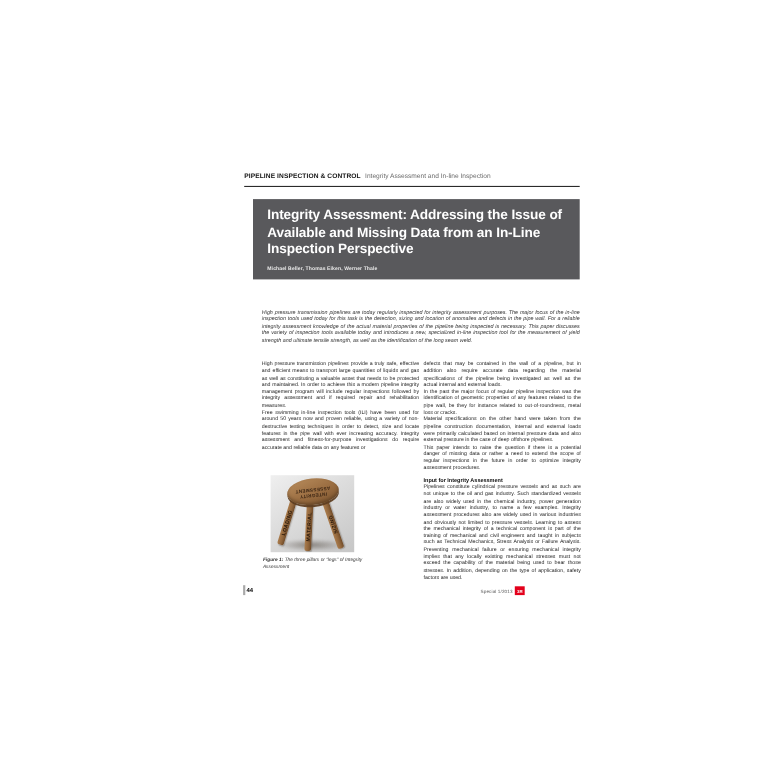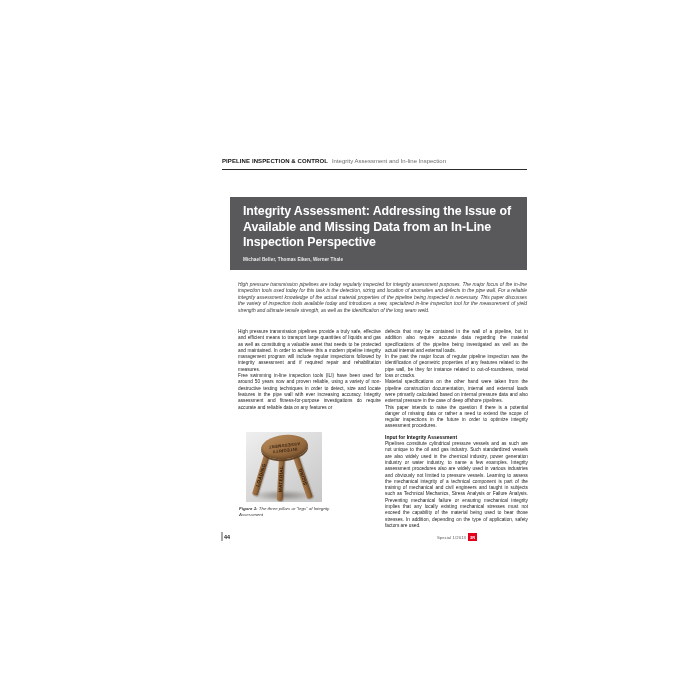--- a/index.html
+++ b/index.html
@@ -7,21 +7,21 @@
     position:relative;width:700px;height:700px;background:#ffffff;overflow:hidden;
     font-family:"Liberation Sans",sans-serif;
   }
   
   .kicker{position:absolute;left:222px;top:158px;width:306px;font-size:6px;line-height:7px;white-space:nowrap;}
   .kicker-section{font-weight:bold;color:#121212;letter-spacing:.1px;}
   .kicker-topic{color:#6b6b6b;margin-left:4px;}
   .kicker-rule{position:absolute;left:222px;top:169px;width:305px;height:1px;background:#2b2b2b;}
   
   .title-block{
-    position:absolute;left:230px;top:197px;width:297px;height:73px;background:#59595c;
+    position:absolute;left:230px;top:181px;width:297px;height:73px;background:#59595c;
     box-sizing:border-box;padding:7px 13px 0 13px;
   }
   .article-title{margin:0;font-size:12.4px;line-height:15.5px;font-weight:bold;color:#ffffff;letter-spacing:-.1px;}
   .authors{margin-top:6px;font-size:4.6px;font-weight:bold;color:#ebebeb;letter-spacing:.1px;}
   
   .abstract{
     position:absolute;left:238px;top:282px;width:289px;
     font-size:4.9px;line-height:6.45px;font-style:italic;color:#353535;text-align:justify;margin:0;
   }
   

